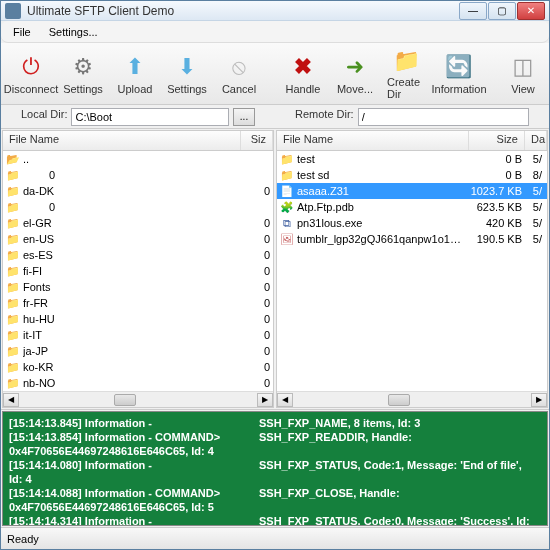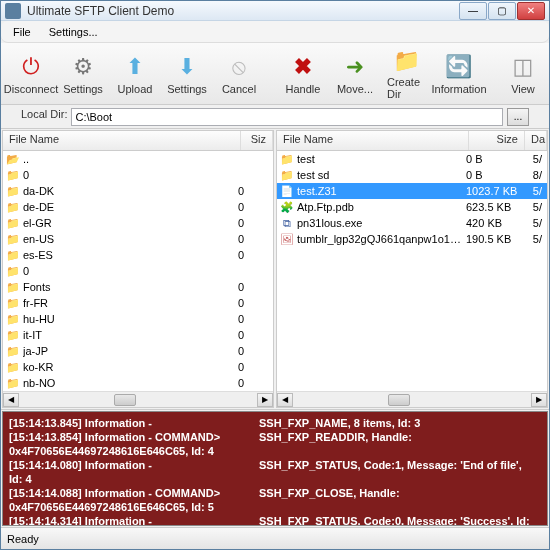--- a/index.html
+++ b/index.html
@@ -28,29 +28,29 @@
 .pane-header { height: 20px; background: linear-gradient(#fdfdfd,#ececec); border-bottom: 1px solid #ccc; display: flex; }
 .ph-col { padding: 2px 6px; border-right: 1px solid #ddd; color: #333; white-space: nowrap; overflow: hidden; }
 .ph-name { flex: 1; min-width: 0; }
 .ph-size { width: 56px; text-align: right; }
 .ph-date { width: 22px; text-align: center; }
 .pane-body { flex: 1; overflow: hidden; }
 .row { display: flex; align-items: center; height: 16px; padding: 0 3px; cursor: pointer; }
 .row.sel { background: #3399ff; color: #fff; }
 .row-icon { width: 14px; height: 14px; margin-right: 3px; display: inline-flex; align-items: center; justify-content: center; font-size: 11px; }
 .row-name { flex: 1; white-space: nowrap; overflow: hidden; text-overflow: ellipsis; }
-.row-size { width: 56px; text-align: left; white-space: nowrap; }
+.row-size { width: 56px; text-align: right; white-space: nowrap; }
 .row-date { width: 22px; text-align: right; padding-right: 2px; }
 .folder-ic { color: #e6b84a; }
 .up-ic { color: #cca040; }
 .scroll-h { height: 16px; background: #efefef; border-top: 1px solid #ddd; display: flex; align-items: center; }
 .sc-btn { width: 16px; height: 14px; background: linear-gradient(#f5f5f5,#ddd); border: 1px solid #bbb; font-size: 8px; text-align: center; line-height: 12px; }
 .sc-track { flex: 1; height: 14px; position: relative; }
 .sc-thumb { position: absolute; left: 40%; width: 22px; height: 12px; top: 1px; background: linear-gradient(#e8e8e8,#ccc); border: 1px solid #aaa; border-radius: 2px; }
-.log { flex: 1; background: #7f1d1d; color: #fff; font-family: Consolas, monospace; font-size: 11px; font-weight: bold; padding: 4px 6px; overflow: hidden; white-space: pre-wrap; line-height: 14px; border: 1px solid #888; margin: 1px; min-height: 0; }
+.log { flex: 1; background: #15803d; color: #fff; font-family: Consolas, monospace; font-size: 11px; font-weight: bold; padding: 4px 6px; overflow: hidden; white-space: pre-wrap; line-height: 14px; border: 1px solid #888; margin: 1px; min-height: 0; }
 .log-line { display: flex; }
 .log-left { width: 250px; flex-shrink: 0; }
 .log-right { flex: 1; }
 .statusbar { height: 22px; background: linear-gradient(#f8f8f8,#e4e4e4); border-top: 1px solid #ccc; display: flex; align-items: center; padding: 0 6px; flex-shrink: 0; }
 </style>
 </head>
 <body>
 
 <div class="window">
   <div class="titlebar">
@@ -112,20 +112,24 @@
         <div class="tb-label">View</div>
       </div>
   </div>
 
   <div class="dirbar">
     <div class="dir-half">
       <span class="dir-label">Local Dir:</span>
       <input class="dir-input" value="C:\Boot" style="">
       <button class="dir-browse">...</button>
     </div>
+    <div class="dir-half">
+      <span class="dir-label">Remote Dir:</span>
+      <input class="dir-input" value="/" style="">
+    </div>
   </div>
 
   <div class="panes">
     <div class="pane">
       <div class="pane-header">
         <div class="ph-col ph-name">File Name</div>
         <div class="ph-col ph-size" style="width:32px">Siz</div>
       </div>
       <div class="pane-body" id="local-body">
           <div class="row">
@@ -137,40 +141,40 @@
             <span class="row-icon folder-ic">📁</span>
             <span class="row-size" style="width:32px">0</span>
           </div>
           <div class="row">
             <span class="row-icon folder-ic">📁</span>
             <span class="row-name">da-DK</span>
             <span class="row-size" style="width:32px">0</span>
           </div>
           <div class="row">
             <span class="row-icon folder-ic">📁</span>
-            <span class="row-name">de-DE</span>
             <span class="row-size" style="width:32px">0</span>
           </div>
           <div class="row">
             <span class="row-icon folder-ic">📁</span>
             <span class="row-name">el-GR</span>
             <span class="row-size" style="width:32px">0</span>
           </div>
           <div class="row">
             <span class="row-icon folder-ic">📁</span>
             <span class="row-name">en-US</span>
             <span class="row-size" style="width:32px">0</span>
           </div>
           <div class="row">
             <span class="row-icon folder-ic">📁</span>
             <span class="row-name">es-ES</span>
             <span class="row-size" style="width:32px">0</span>
           </div>
           <div class="row">
             <span class="row-icon folder-ic">📁</span>
+            <span class="row-name">fi-FI</span>
             <span class="row-size" style="width:32px">0</span>
           </div>
           <div class="row">
             <span class="row-icon folder-ic">📁</span>
             <span class="row-name">Fonts</span>
             <span class="row-size" style="width:32px">0</span>
           </div>
           <div class="row">
             <span class="row-icon folder-ic">📁</span>
             <span class="row-name">fr-FR</span>
@@ -224,21 +228,21 @@
             <span class="row-date">5/</span>
           </div>
           <div class="row">
             <span class="row-icon folder-ic">📁</span>
             <span class="row-name">test sd</span>
             <span class="row-size">0 B</span>
             <span class="row-date">8/</span>
           </div>
           <div class="row sel">
             <span class="row-icon" style="color:#888">📄</span>
-            <span class="row-name">test.Z31</span>
+            <span class="row-name">asaaa.Z31</span>
             <span class="row-size">1023.7 KB</span>
             <span class="row-date">5/</span>
           </div>
           <div class="row">
             <span class="row-icon" style="color:#c03030">🧩</span>
             <span class="row-name">Atp.Ftp.pdb</span>
             <span class="row-size">623.5 KB</span>
             <span class="row-date">5/</span>
           </div>
           <div class="row">

